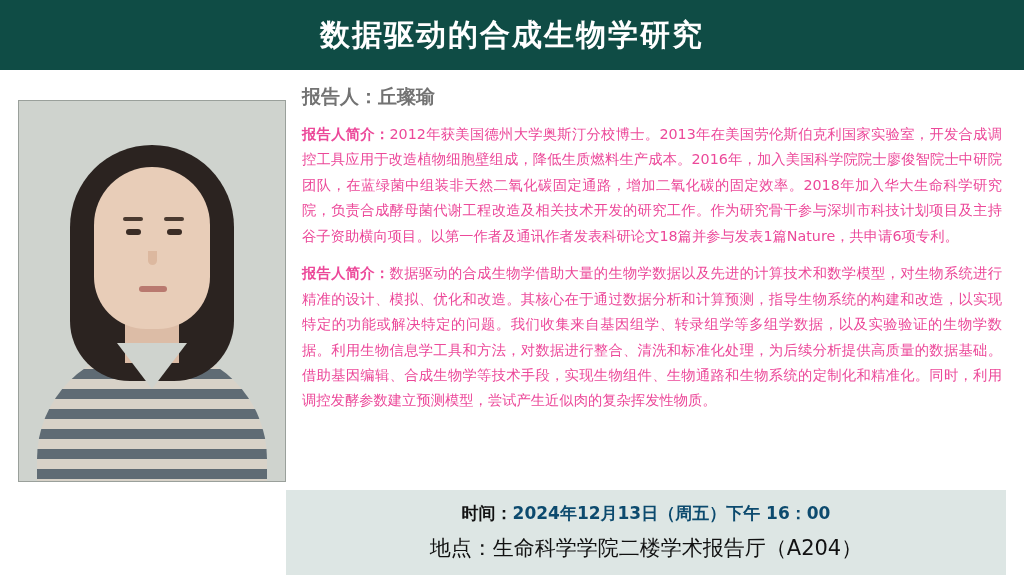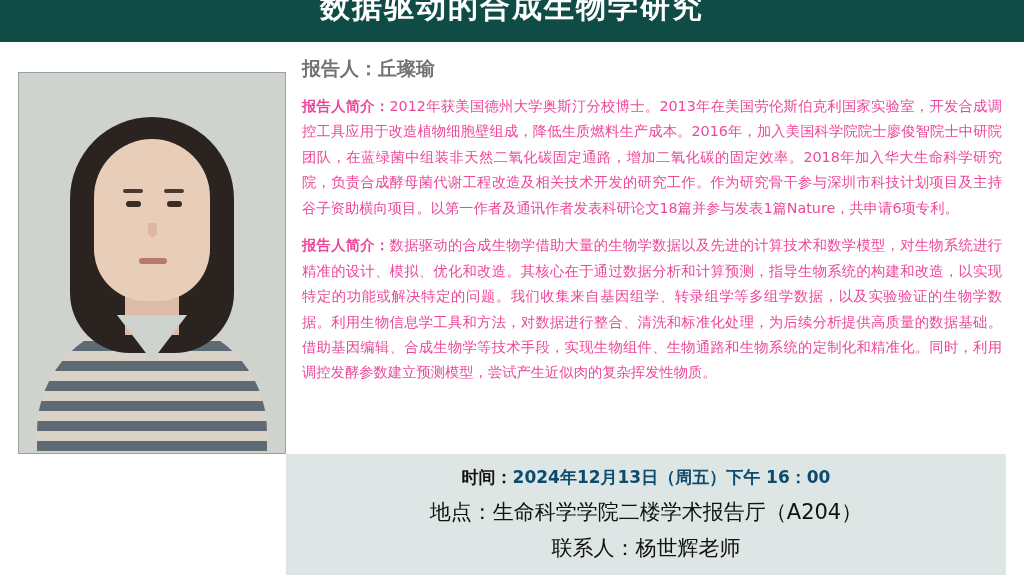--- a/index.html
+++ b/index.html
@@ -175,16 +175,15 @@
         <b>报告人简介：</b><span>数据驱动的合成生物学借助大量的生物学数据以及先进的计算技术和数学模型，对生物系统进行精准的设计、模拟、优化和改造。其核心在于通过数据分析和计算预测，指导生物系统的构建和改造，以实现特定的功能或解决特定的问题。我们收集来自基因组学、转录组学等多组学数据，以及实验验证的生物学数据。利用生物信息学工具和方法，对数据进行整合、清洗和标准化处理，为后续分析提供高质量的数据基础。借助基因编辑、合成生物学等技术手段，实现生物组件、生物通路和生物系统的定制化和精准化。同时，利用调控发酵参数建立预测模型，尝试产生近似肉的复杂挥发性物质。</span>
       </div>
     </div>
   </div>
 
   <div class="info-box">
     <div class="info-time">
       <span>时间：</span><span class="val">2024年12月13日（周五）下午 16：00</span>
     </div>
     <div class="info-line">地点：生命科学学院二楼学术报告厅（A204）</div>
-    <div class="info-line">联系人：杨世辉老师</div>
   </div>
 
 </div>
 
 </body></html>

